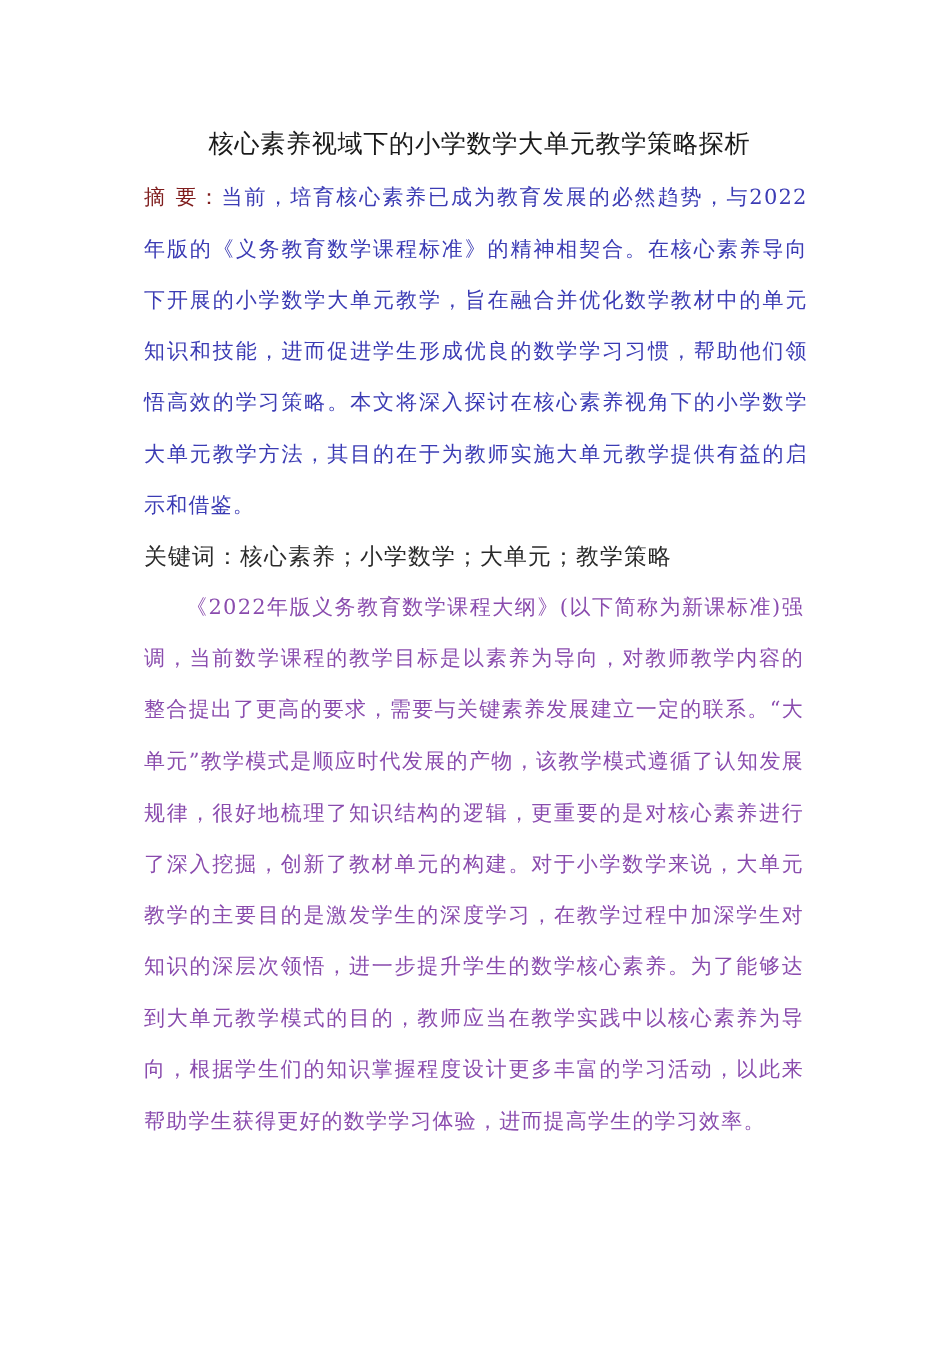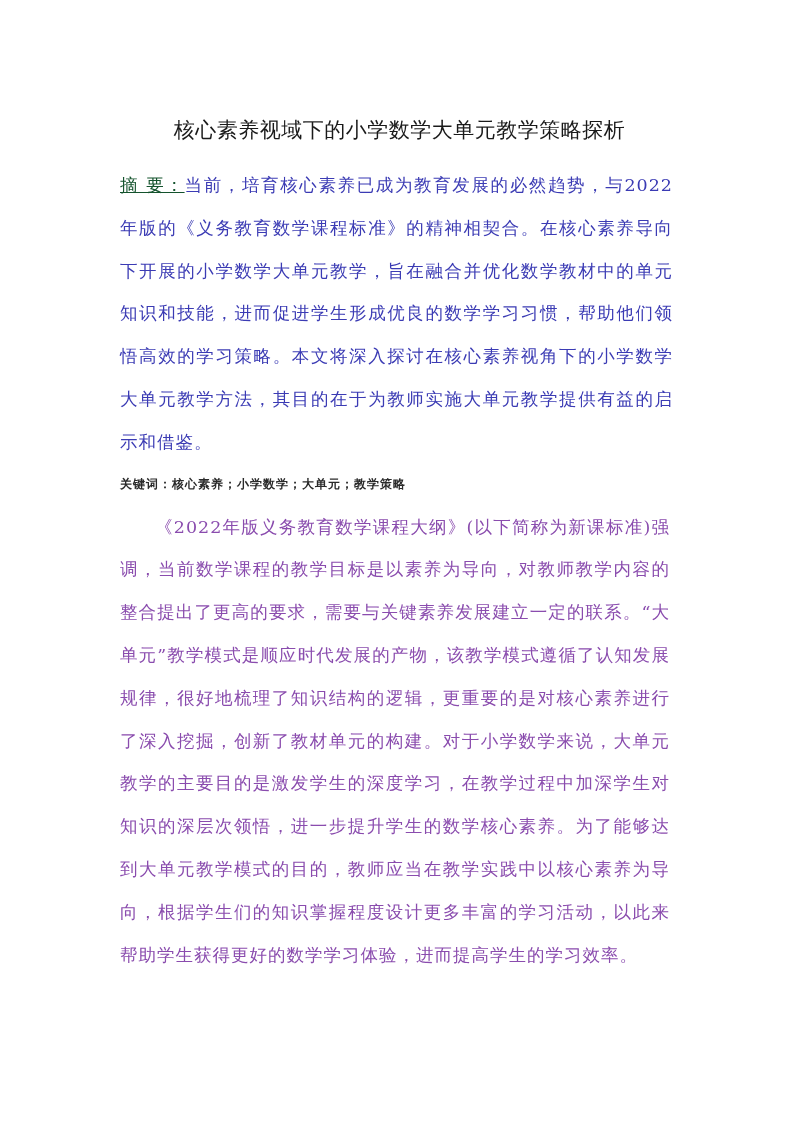--- a/index.html
+++ b/index.html
@@ -18,47 +18,45 @@
       position: absolute;
       left: 120px;
       top: 96px;
       width: 553px;
     }
     .title {
       text-align: center;
       font-size: 21px;
       line-height: 40px;
       color: #1a1a1a;
-      margin: 14px;
+      margin: 4px;
       padding-left: 6px;
       letter-spacing: 0.5px;
       font-weight: normal;
     }
     .abstract {
       margin: 3px 0 0 0;
       font-size: 17.5px;
       line-height: 42.8px;
       text-align: justify;
       text-align-last: left;
       letter-spacing: 1px;
     }
     .abstract-label {
-      color: #14532d;
-      text-decoration: underline;
+      color: #7f1d1d;
     }
     .abstract-text {
       color: #3b3bb4;
     }
     .keywords {
       margin: 0;
-      font-size: 12px;
+      font-size: 19px;
       line-height: 40px;
       color: #2a2a2a;
       letter-spacing: 1px;
-      font-weight: bold;
     }
     .body-para {
       margin: 2px 3px 0 0;
       font-size: 17.5px;
       line-height: 42.8px;
       color: #8a4cae;
       text-indent: 2em;
       text-align: justify;
       text-align-last: left;
       letter-spacing: 1px;

